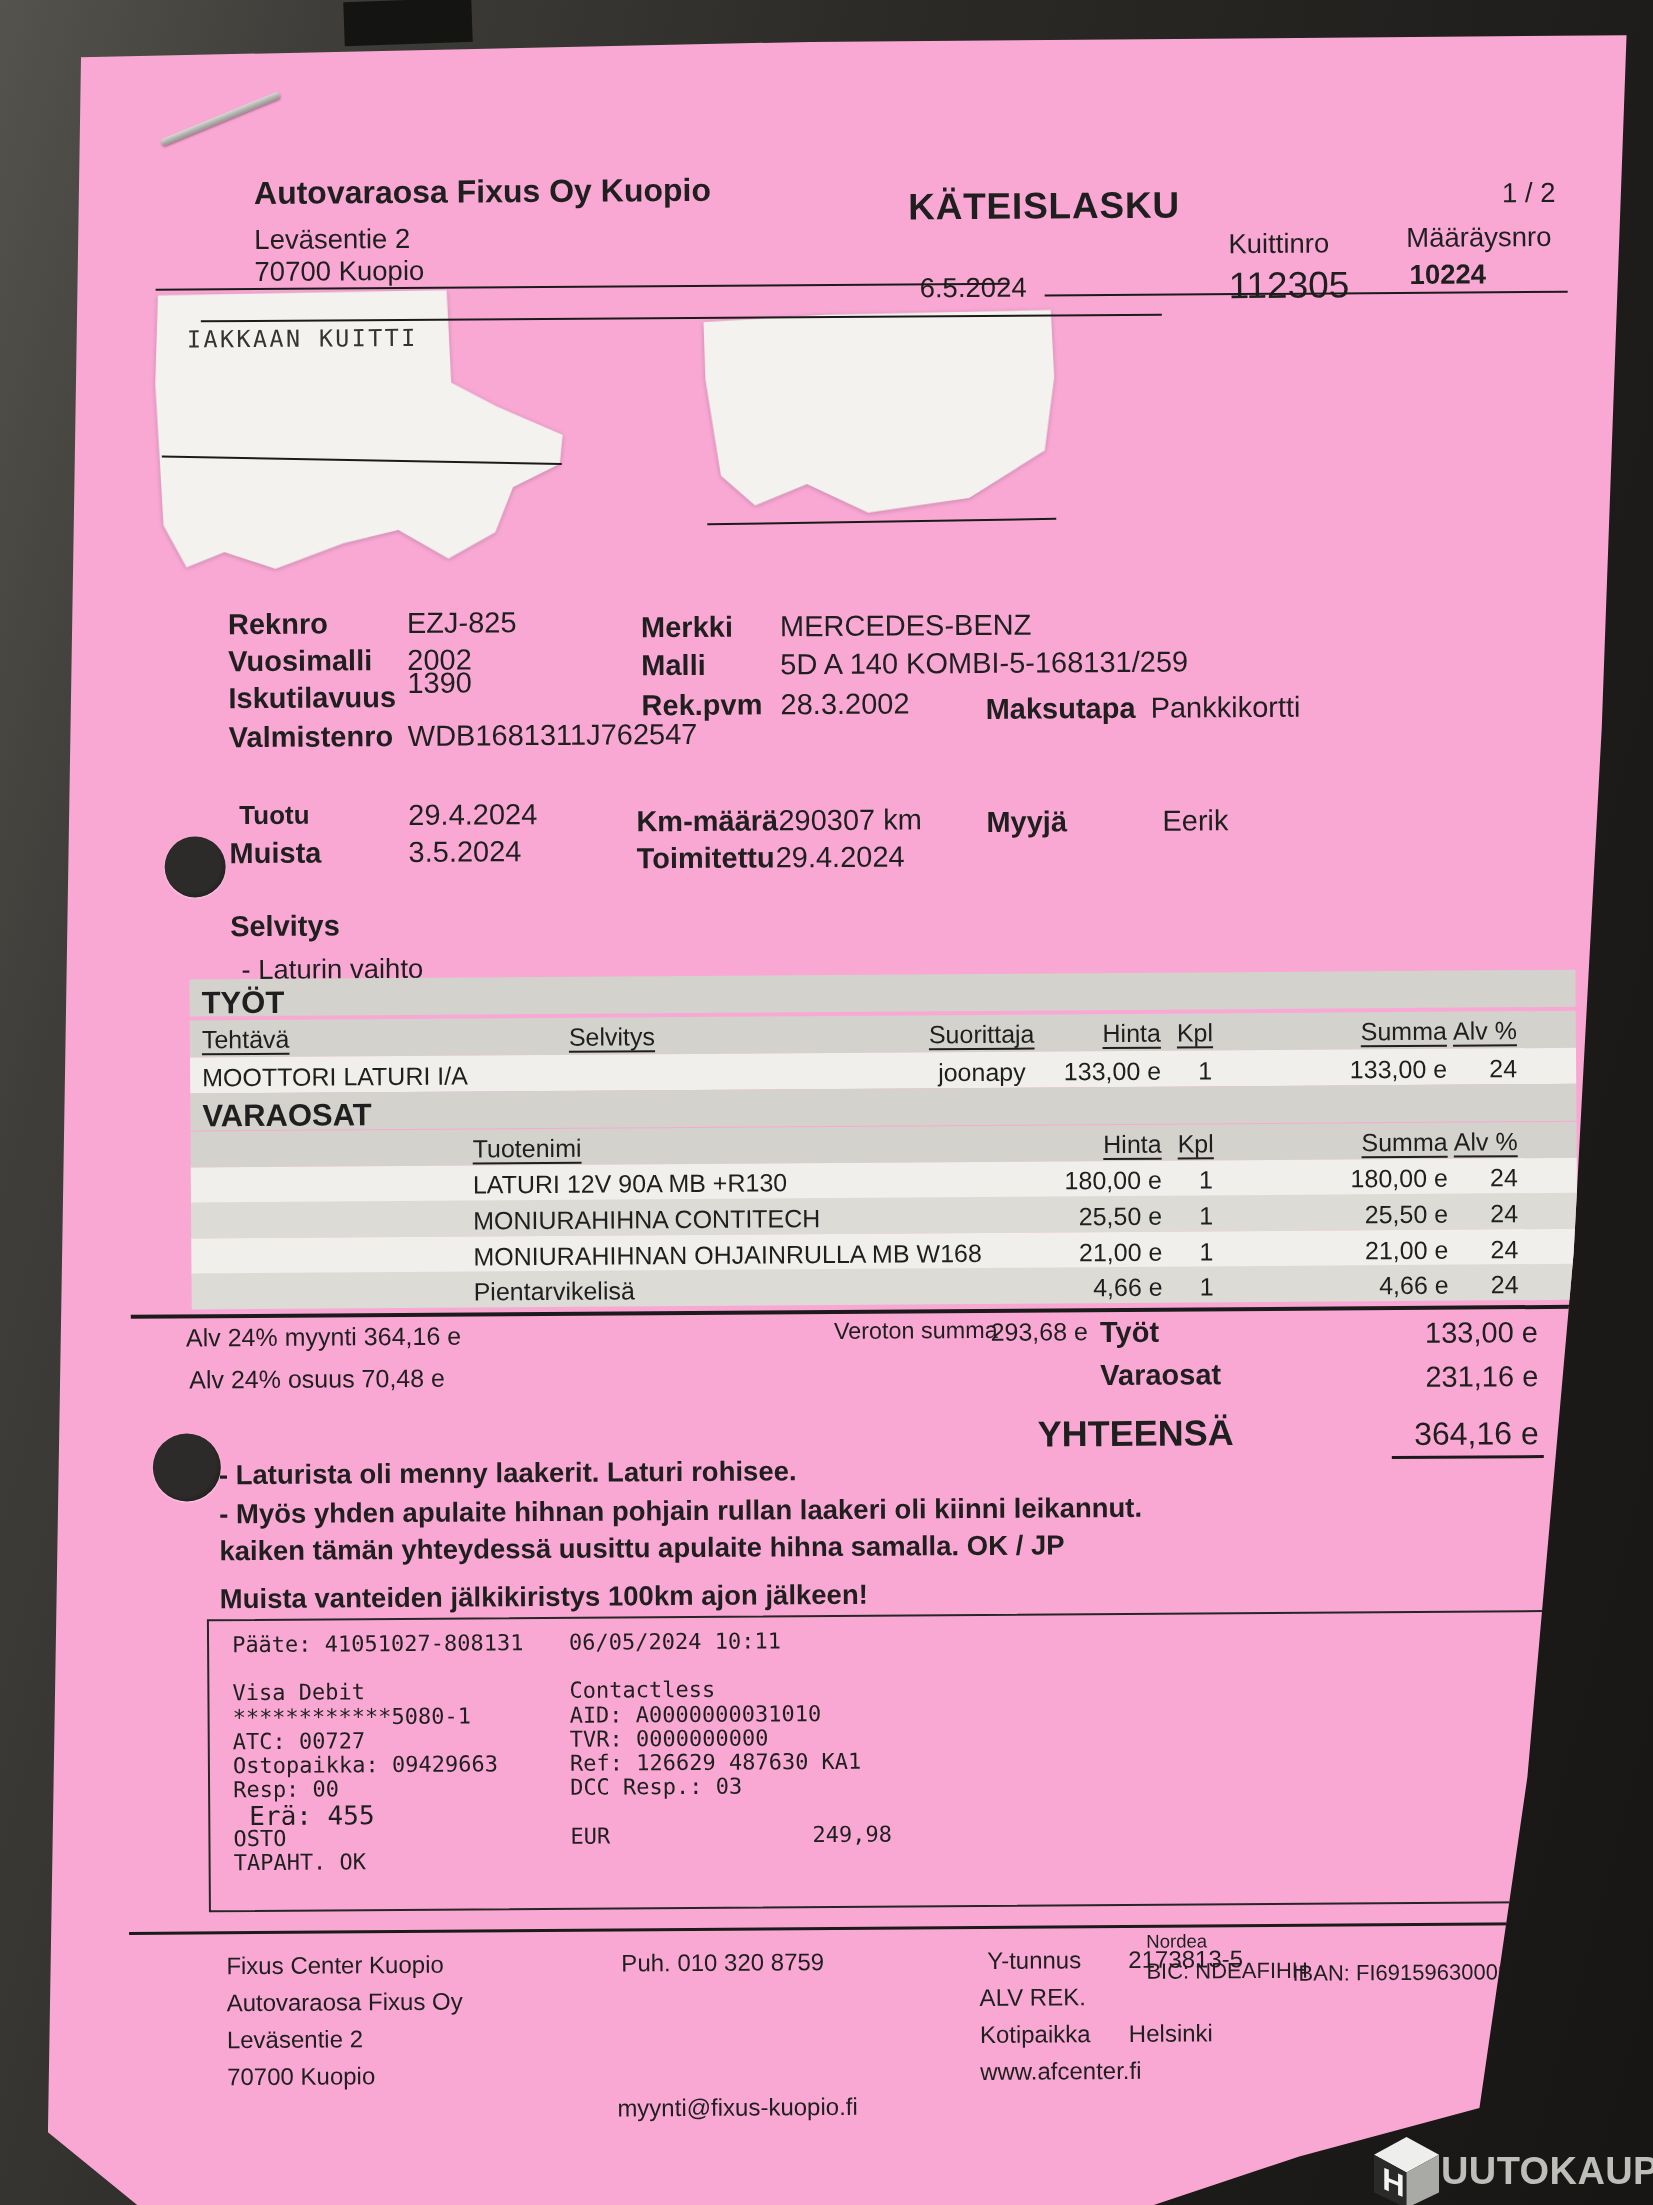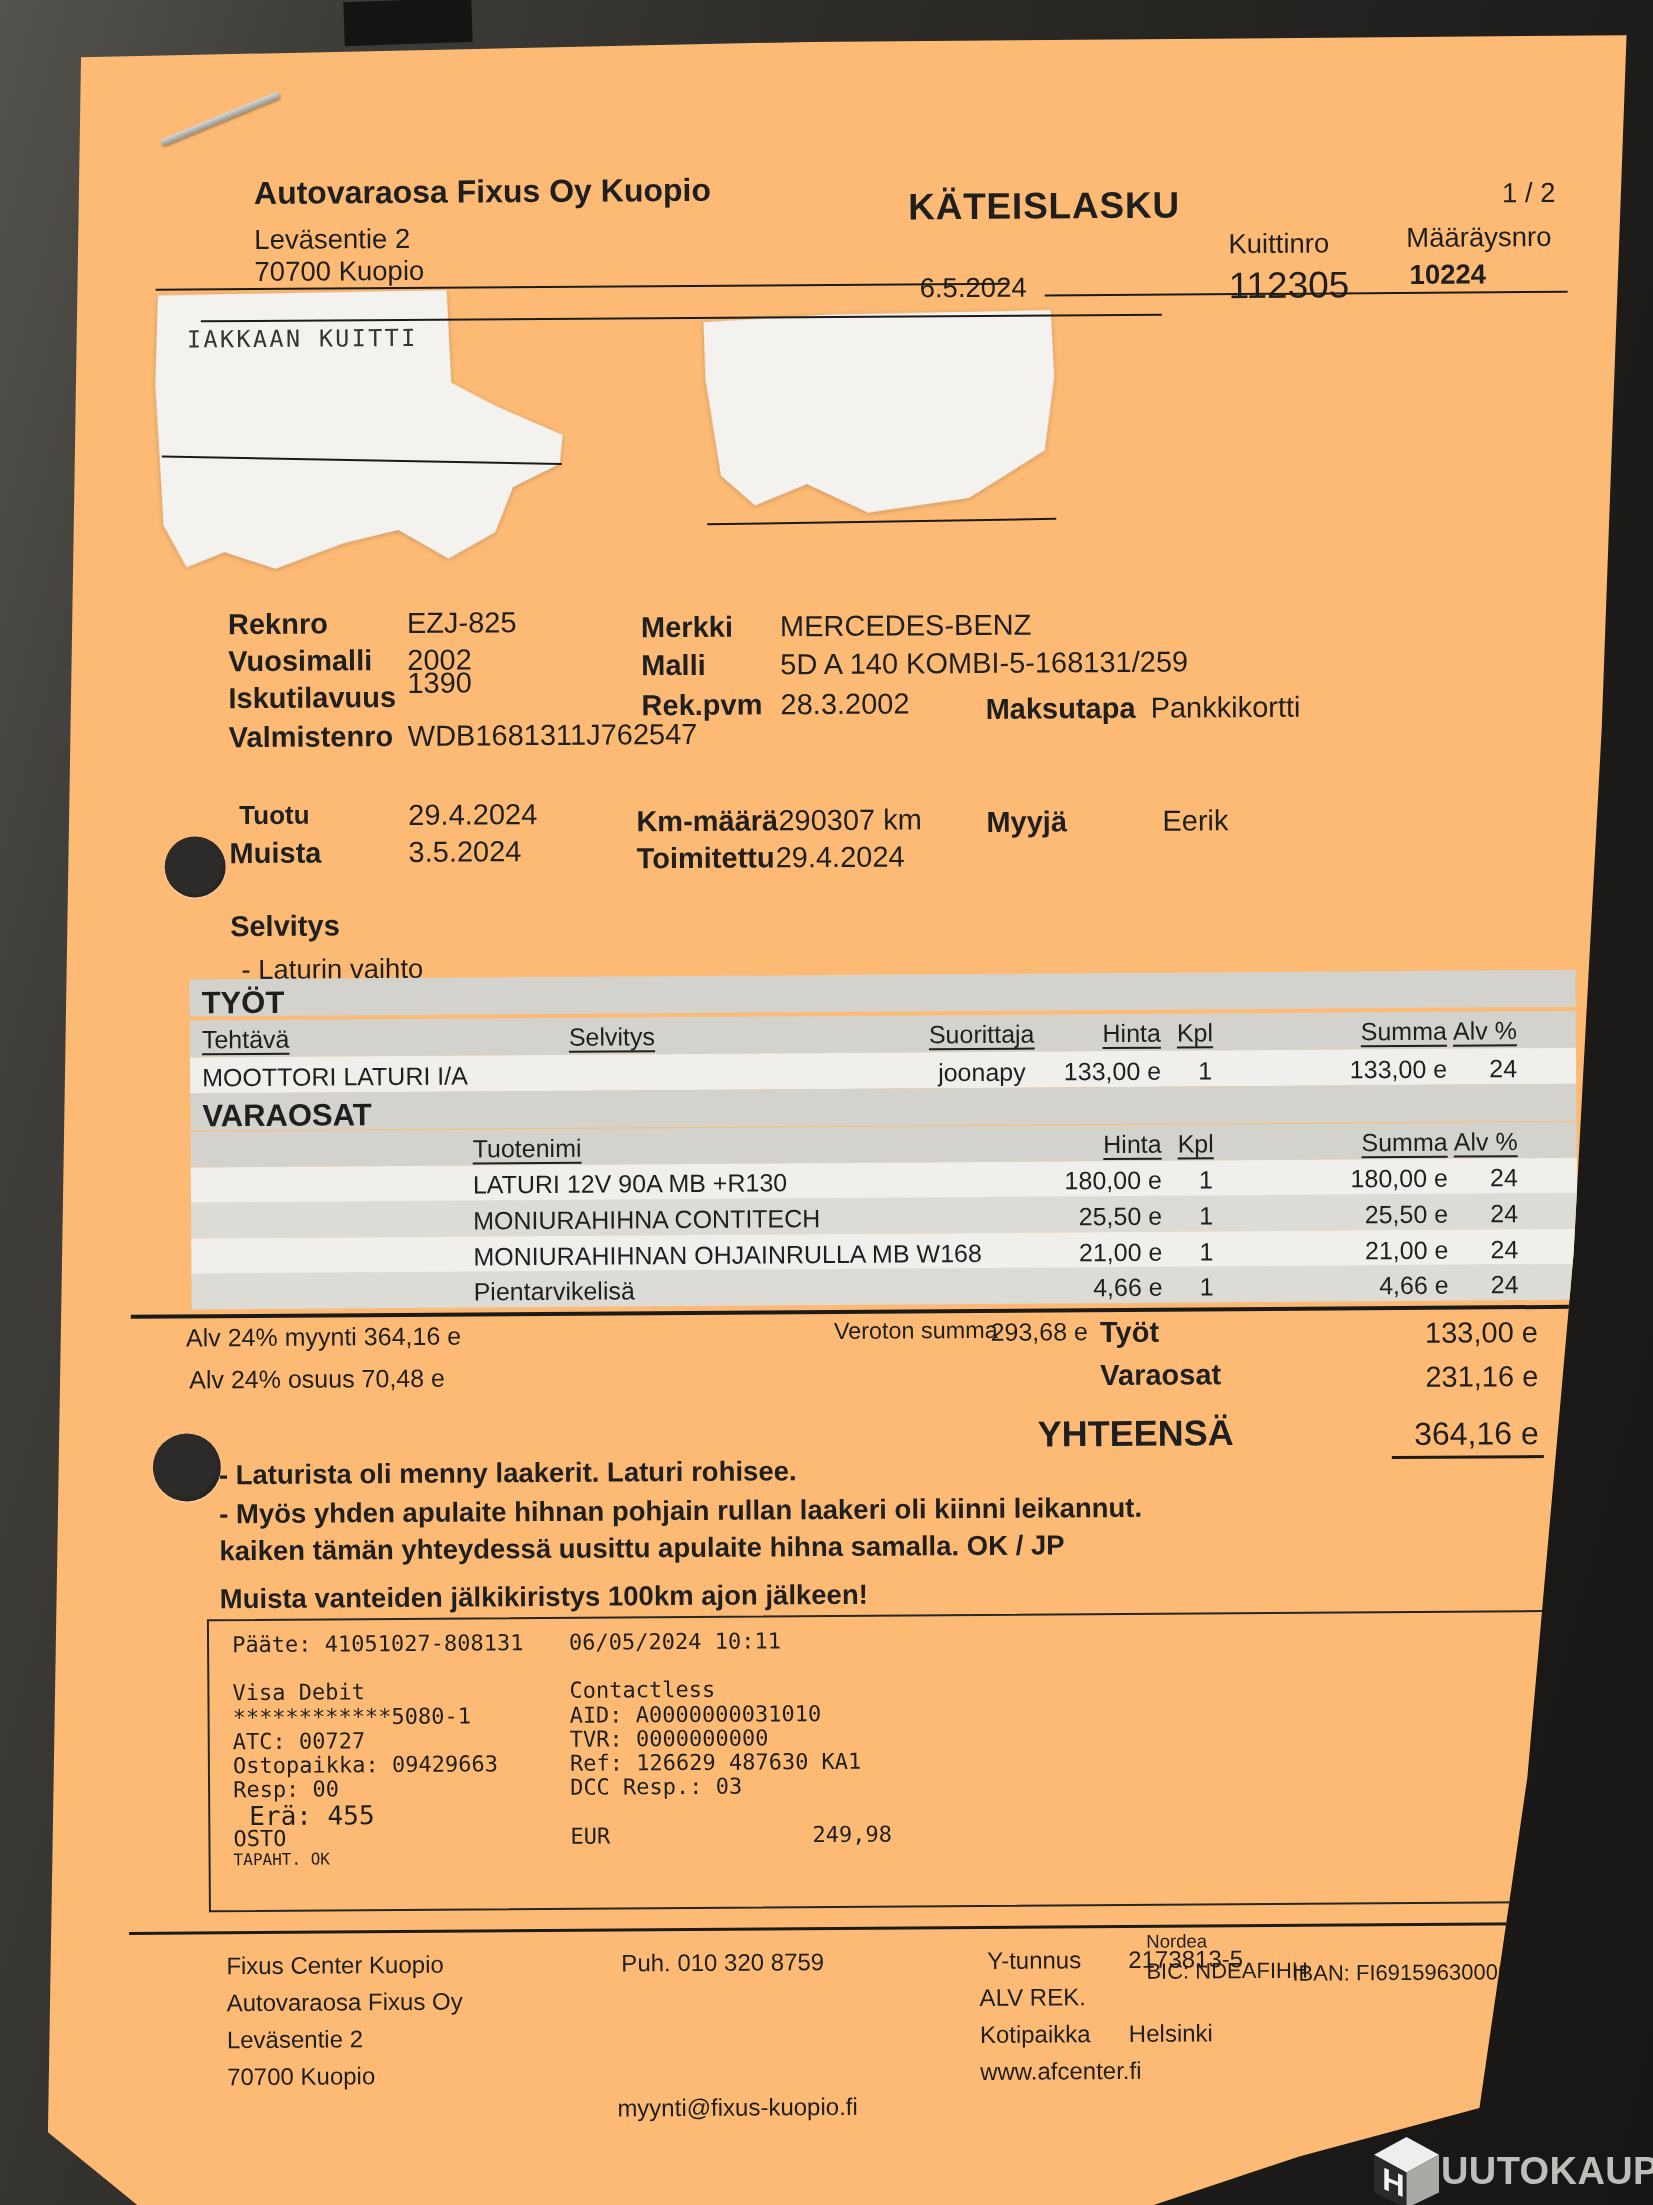--- a/index.html
+++ b/index.html
@@ -1,20 +1,20 @@
 <!DOCTYPE html>
 <html style="font-size:13px"><head>
 <meta charset="utf-8">
 <style>
   html,body{margin:0;padding:0;width:1654px;height:2205px;overflow:hidden;
     font-family:"Liberation Sans",sans-serif;background:#23221f;}
   .bg{position:absolute;inset:0;
     background:linear-gradient(105deg,#55534d 0%,#3f3e3a 14%,#2b2a27 40%,#1d1c1a 75%,#171614 100%);}
   .bg-object{position:absolute;left:344px;top:0;width:128px;height:44px;background:#141412;transform:rotate(-2deg);}
-  .paper{position:absolute;inset:0;background:#fdba74;
+  .paper{position:absolute;inset:0;background:#f9a8d4;
     clip-path:polygon(4.9% 2.6%,49% 1.9%,98.4% 1.6%,96.9% 33%,95.2% 56.8%,92.4% 80.6%,89.5% 95.6%,78.6% 97.8%,69.8% 100%,8.3% 100%,2.9% 96.7%,3.8% 54.9%,4.5% 22%);}
   .content{position:absolute;inset:0;transform:rotate(-0.4deg);transform-origin:50% 48%;color:#1f1f1f;}
   .t{position:absolute;white-space:nowrap;}
   .b{font-weight:bold;}
   .u{text-decoration:underline;text-underline-offset:4.8px;text-decoration-thickness:2.4px;}
   .r{text-align:right;}
   .line{position:absolute;background:#1b1b1b;height:2.4px;}
   .band{position:absolute;left:190px;width:1386px;background:#d3d2cd;}
   .band.lt{background:#dcdbd6;}
   .band.wh{background:#f0efeb;}
@@ -183,21 +183,21 @@
 
     <div class="paybox"></div>
     <div class="t mono" style="left:228px;top:1628px;font-size:22px;">Pääte: 41051027-808131</div>
     <div class="t mono" style="left:228px;top:1676px;font-size:22px;">Visa Debit</div>
     <div class="t mono" style="left:228px;top:1701px;font-size:22px;">************5080-1</div>
     <div class="t mono" style="left:228px;top:1725px;font-size:22px;">ATC: 00727</div>
     <div class="t mono" style="left:228px;top:1749px;font-size:22px;">Ostopaikka: 09429663</div>
     <div class="t mono" style="left:228px;top:1773px;font-size:22px;">Resp: 00</div>
     <div class="t mono" style="left:244px;top:1797px;font-size:26px;">Erä: 455</div>
     <div class="t mono" style="left:228px;top:1822px;font-size:22px;">OSTO</div>
-    <div class="t mono" style="left:228px;top:1846px;font-size:16px;">TAPAHT. OK</div>
+    <div class="t mono" style="left:228px;top:1846px;font-size:22px;">TAPAHT. OK</div>
     <div class="t mono" style="left:565px;top:1628px;font-size:22px;">06/05/2024 10:11</div>
     <div class="t mono" style="left:565px;top:1676px;font-size:22px;">Contactless</div>
     <div class="t mono" style="left:565px;top:1701px;font-size:22px;">AID: A0000000031010</div>
     <div class="t mono" style="left:565px;top:1725px;font-size:22px;">TVR: 0000000000</div>
     <div class="t mono" style="left:565px;top:1749px;font-size:22px;">Ref: 126629 487630 KA1</div>
     <div class="t mono" style="left:565px;top:1773px;font-size:22px;">DCC Resp.: 03</div>
     <div class="t mono" style="left:565px;top:1822px;font-size:22px;">EUR</div>
     <div class="t mono" style="left:807px;top:1822px;font-size:22px;">249,98</div>
 
     <div class="line" style="left:123px;top:1927px;width:1453px;height:3.2px;"></div>

